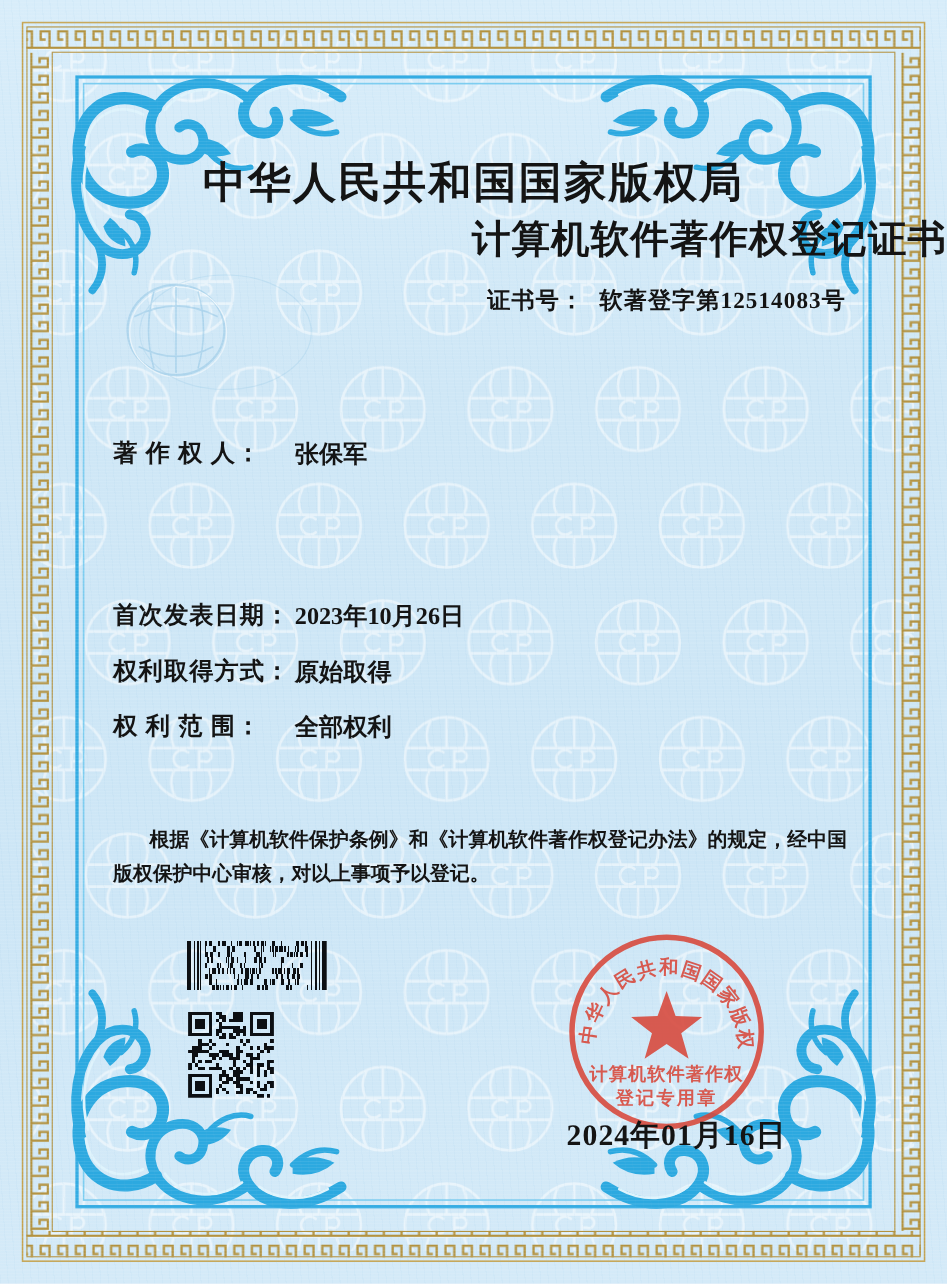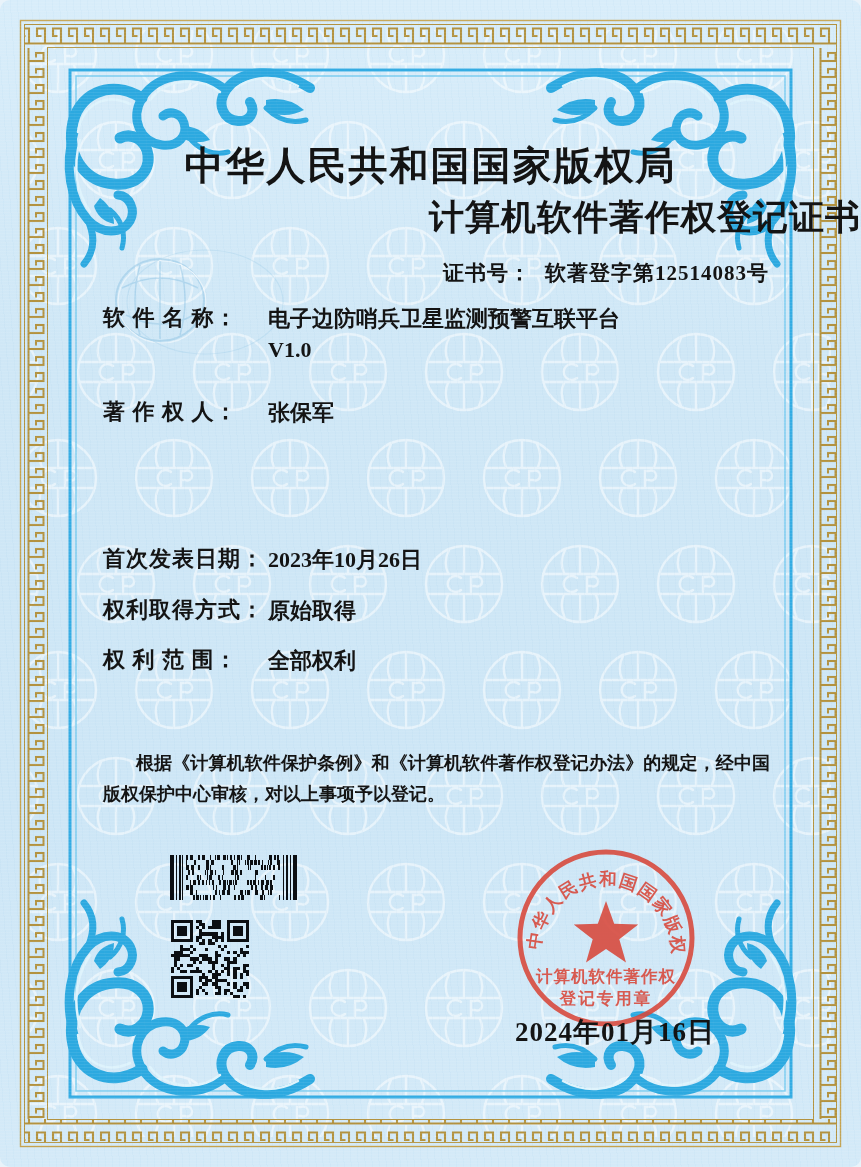--- a/index.html
+++ b/index.html
@@ -1,20 +1,20 @@
 <!DOCTYPE html>
 <html><head>
 <meta charset="utf-8">
 <style>
   html,body { margin:0; padding:0; background:#e9f3fa; }
   .page {
     position:relative; width:861px; height:1167px; overflow:hidden;
     background: linear-gradient(180deg, #d8edfa 0%, #cfe7f6 30%, #cde6f6 70%, #d4eaf8 100%);
     font-family:"Liberation Serif","DejaVu Serif",serif;
-    font-weight:bold; color:#141414;border-radius:10px;
+    font-weight:bold; color:#141414;
   }
   .page::before{ 
     content:""; position:absolute; inset:0; z-index:1; pointer-events:none;
     background:
       repeating-linear-gradient(0deg, rgba(255,255,255,.07) 0 1px, transparent 1px 3px),
       repeating-linear-gradient(86deg, rgba(120,180,220,.05) 0 1px, transparent 1px 7px);
   }
   svg.decor { position:absolute; left:0; top:0; z-index:0; }
   .layer { position:absolute; z-index:2; }
   .authority { left:0; top:139px; width:100%; text-align:center;
@@ -114,23 +114,20 @@
       <ellipse cx="205" cy="302" rx="78" ry="52" stroke-width="1.1" opacity="0.55"></ellipse>
     </g>
   </svg>
 
   <div class="layer authority">中华人民共和国国家版权局</div>
   <div class="layer cert-title">计算机软件著作权登记证书</div>
   <div class="layer cert-no">
     <span>证书号：</span><span class="num">软著登字第12514083号</span>
   </div>
 
-  <div class="layer row" style="top:303px">
-    <span class="lbl">软 件 名 称：</span><span class="val"><span>电子边防哨兵卫星监测预警互联平台</span><br><span>V1.0</span></span>
-  </div>
   <div class="layer row" style="top:397px">
     <span class="lbl">著 作 权 人：</span><span class="val">张保军</span>
   </div>
   <div class="layer row" style="top:544px">
     <span class="lbl">首次发表日期：</span><span class="val">2023年10月26日</span>
   </div>
   <div class="layer row" style="top:595px">
     <span class="lbl">权利取得方式：</span><span class="val">原始取得</span>
   </div>
   <div class="layer row" style="top:645px">

